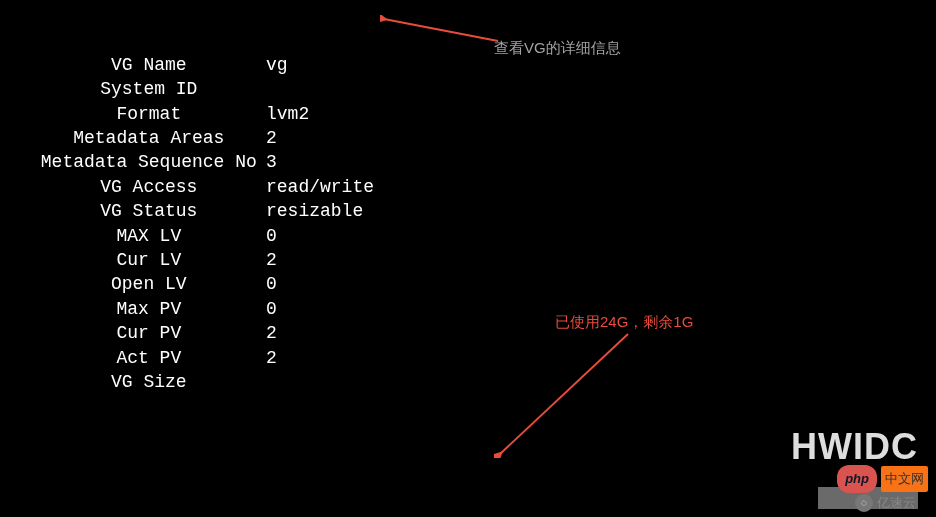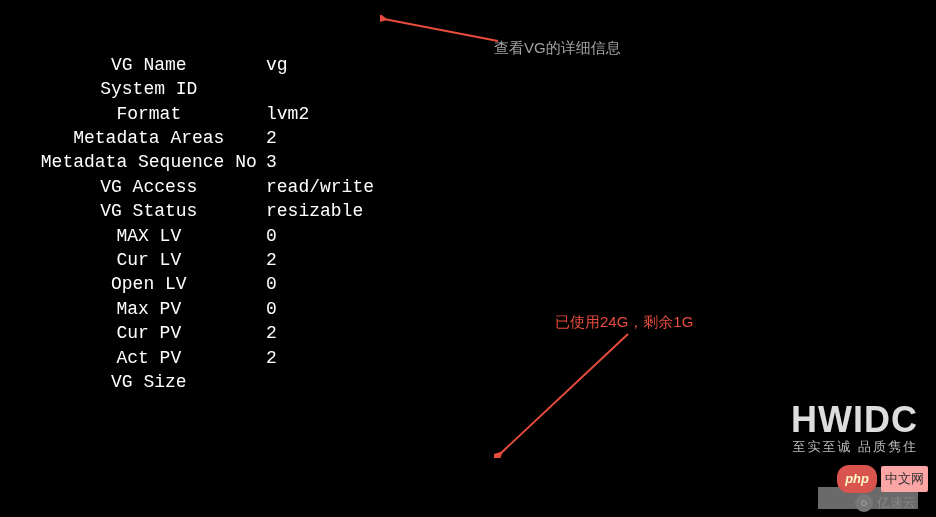--- a/index.html
+++ b/index.html
@@ -81,29 +81,29 @@
       right: 8px;
       bottom: 24px;
       display: flex;
       align-items: center;
       font-family: "Microsoft YaHei", sans-serif;
       font-size: 13px;
       pointer-events: none;
     }
     .badge {
       background: #d9534f;
-      color: #fef9c3;
+      color: #0f172a;
       border-radius: 12px;
       padding: 2px 8px;
       font-size: 13px;
       font-style: italic;
       font-weight: 700;
       margin-right: 4px;
     }
-    .badge-txt { color: #333; background:#fca5a5; padding:1px 4px; border-radius:2px;}
+    .badge-txt { color: #333; background:#f97316; padding:1px 4px; border-radius:2px;}
     .wm-yisu {
       position: absolute;
       right: 20px;
       bottom: 2px;
       font-family: "Microsoft YaHei", sans-serif;
       font-size: 13px;
       color: #888;
       display: flex;
       align-items: center;
       gap: 4px;
@@ -145,21 +145,20 @@
     <marker id="ah2" markerWidth="8" markerHeight="8" refX="2" refY="4" orient="auto">
       <path d="M8,0 L0,4 L8,8 Z" fill="#e74c3c"></path>
     </marker>
   </defs>
   <line x1="134" y1="6" x2="6" y2="126" stroke="#e74c3c" stroke-width="2" marker-end="url(#ah2)"></line>
 </svg>
 <div class="annot-2">已使用24G，剩余1G</div>
 
 <div class="wm-right">
   <div class="wm-hwidc">HWIDC</div>
-  <div class="wm-sub">至实至诚 品质隽住</div>
 </div>
 
 <div class="gray-bar"></div>
 
 <div class="wm-php">
   <span class="badge">php</span>
   <span class="badge-txt">中文网</span>
 </div>
 
 <div class="wm-yisu">

